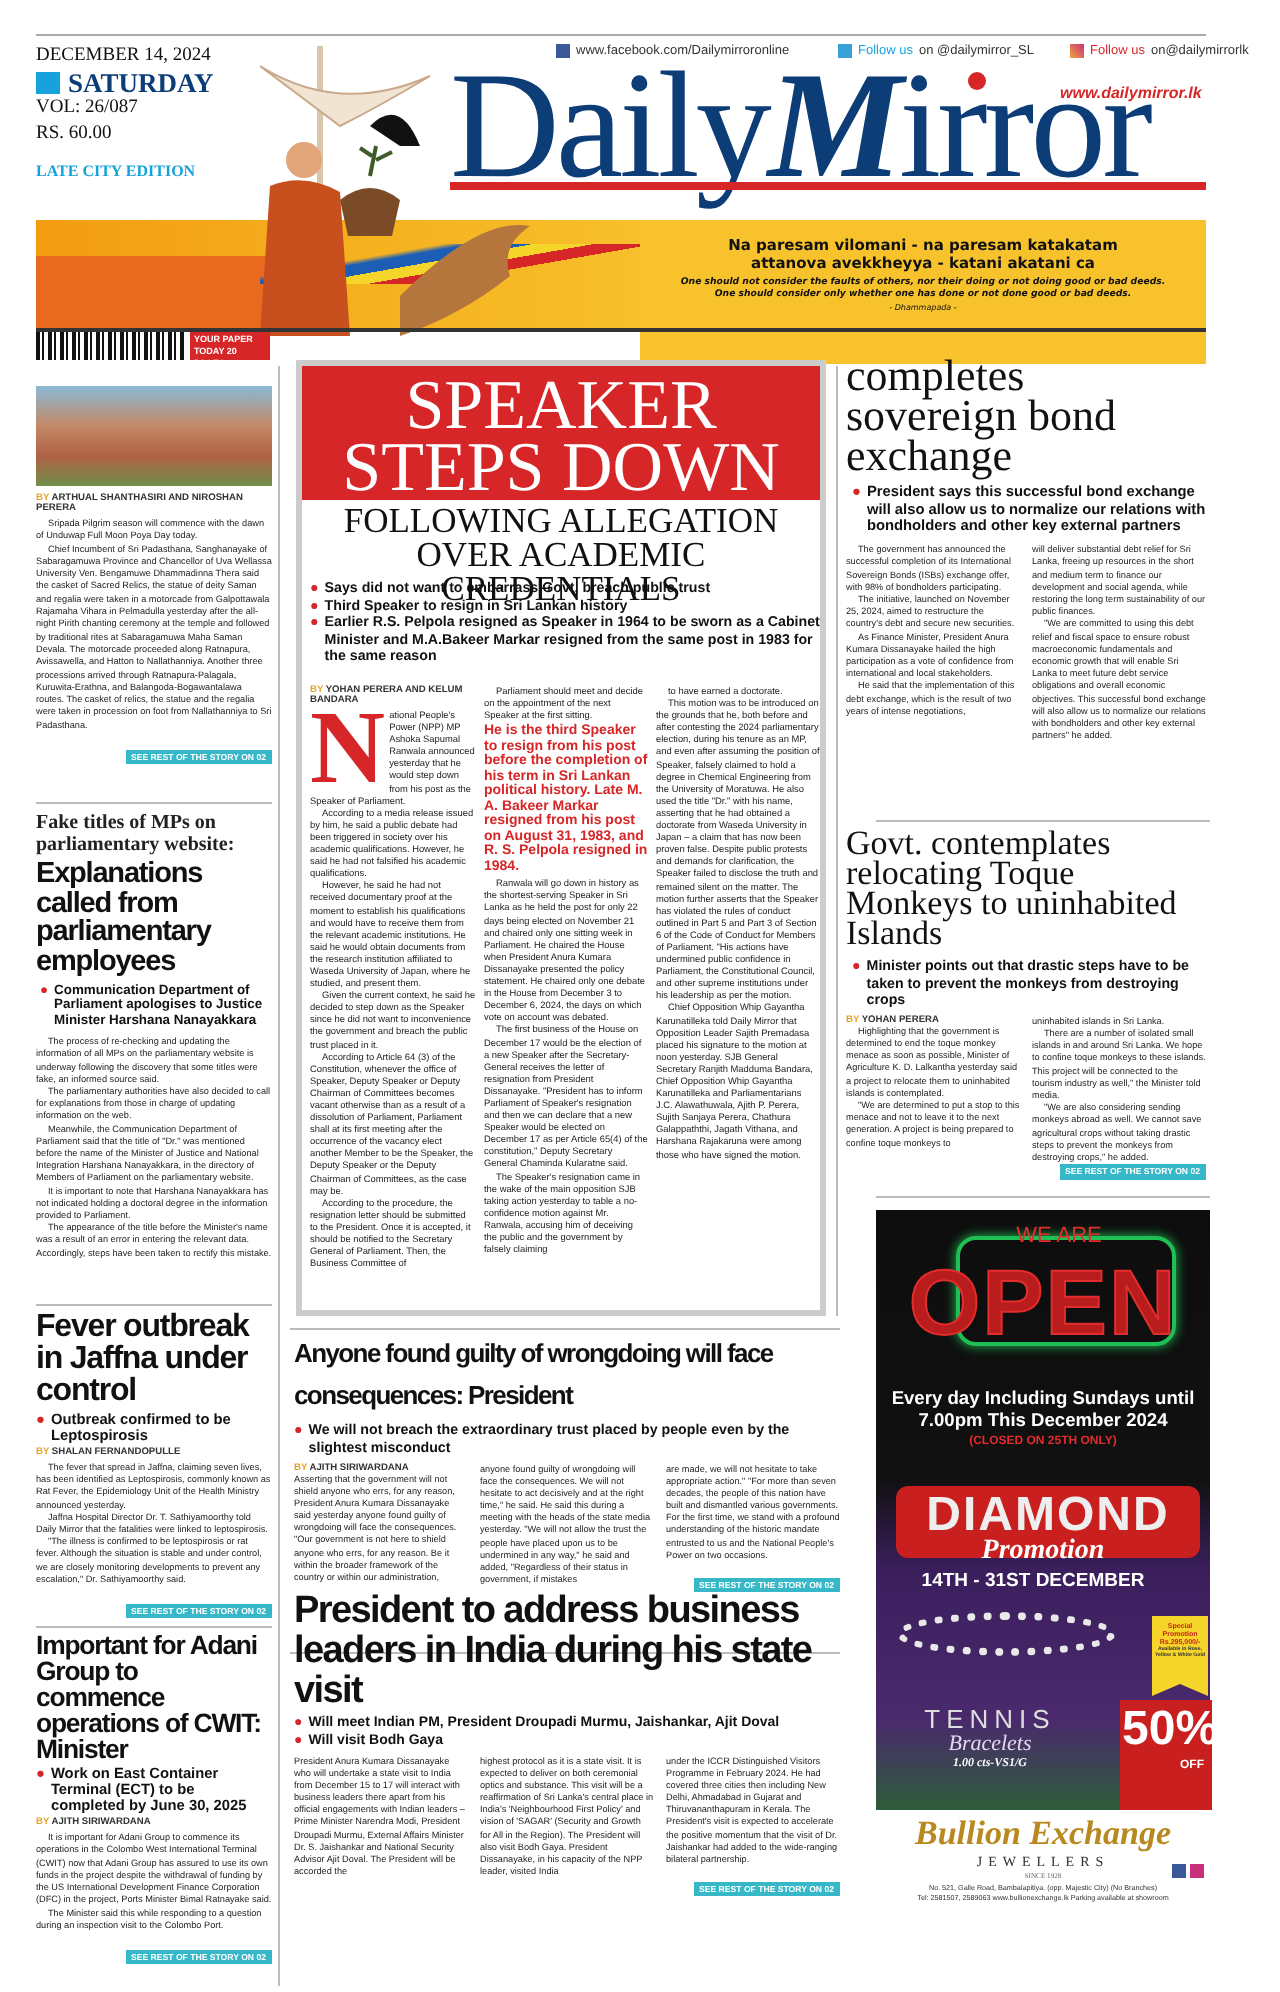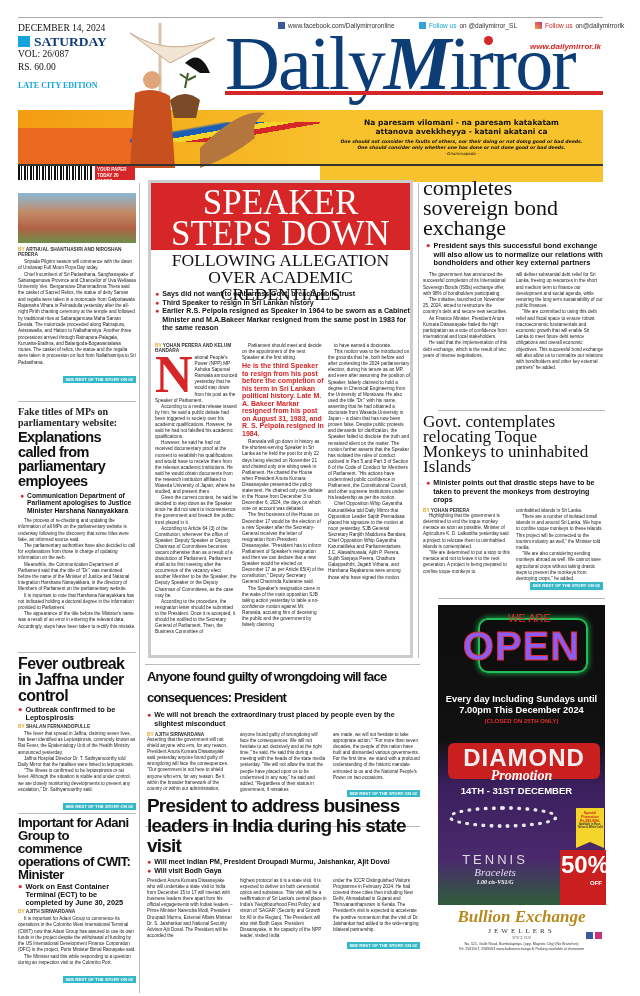--- a/index.html
+++ b/index.html
@@ -275,21 +275,21 @@
         <p>"We are also considering sending monkeys abroad as well. We cannot save agricultural crops without taking drastic steps to prevent the monkeys from destroying crops," he added.</p>
       <div style="text-align:right"><span class="ref">SEE REST OF THE STORY ON 02</span></div>
     </div>
   </div>
 </div>
 
 <div class="abs" style="left:438px;top:598px;width:167px;height:1px;background:#bbb"></div>
 <div class="abs ad"></div>
 <div class="abs" style="left:478px;top:618px;width:110px;height:55px;border:2px solid #1fbf55;border-radius:10px;box-shadow:0 0 6px #1fbf55"></div>
 <div class="abs" style="left:438px;top:612px;width:183px;text-align:center;color:#e32d2d;font-family:'Liberation Sans',sans-serif;font-size:11px">WE ARE</div>
-<div class="abs" style="left:438px;top:624px;width:167px;text-align:center;color:#8b5cf6;-webkit-text-stroke:1px #e32d2d;font-family:'Liberation Sans',sans-serif;font-size:40px;font-weight:bold;letter-spacing:1px">OPEN</div>
+<div class="abs" style="left:438px;top:624px;width:167px;text-align:center;color:#b91c1c;-webkit-text-stroke:1px #e32d2d;font-family:'Liberation Sans',sans-serif;font-size:46px;font-weight:bold;letter-spacing:1px">OPEN</div>
 <div class="abs" style="left:438px;top:694px;width:167px;text-align:center;color:#fff;font-family:'Liberation Sans',sans-serif;font-weight:bold;font-size:9.3px;line-height:11px">
   <div>Every day Including Sundays until</div>
   <div>7.00pm This December 2024</div>
   <div style="color:#e32d2d;font-size:6px">(CLOSED ON 25TH ONLY)</div>
 </div>
 <div class="abs" style="left:448px;top:743px;width:152px;height:36px;background:#c9201f;border-radius:6px"></div>
 <div class="abs" style="left:448px;top:744px;width:152px;text-align:center;color:#eee;font-family:'Liberation Sans',sans-serif;font-weight:bold;font-size:24px;letter-spacing:1px">DIAMOND</div>
 <div class="abs" style="left:438px;top:768px;width:167px;text-align:center;color:#fff;font-family:'Liberation Serif',serif;font-style:italic;font-weight:bold;font-size:14px">Promotion</div>
 <div class="abs" style="left:438px;top:785px;width:157px;text-align:center;color:#fff;font-family:'Liberation Sans',sans-serif;font-weight:bold;font-size:9.5px">14TH - 31ST DECEMBER</div>
 <div class="abs" style="left:448px;top:806px;width:110px;height:22px;border-radius:50%;border:4px dotted #e8e8e8"></div>

